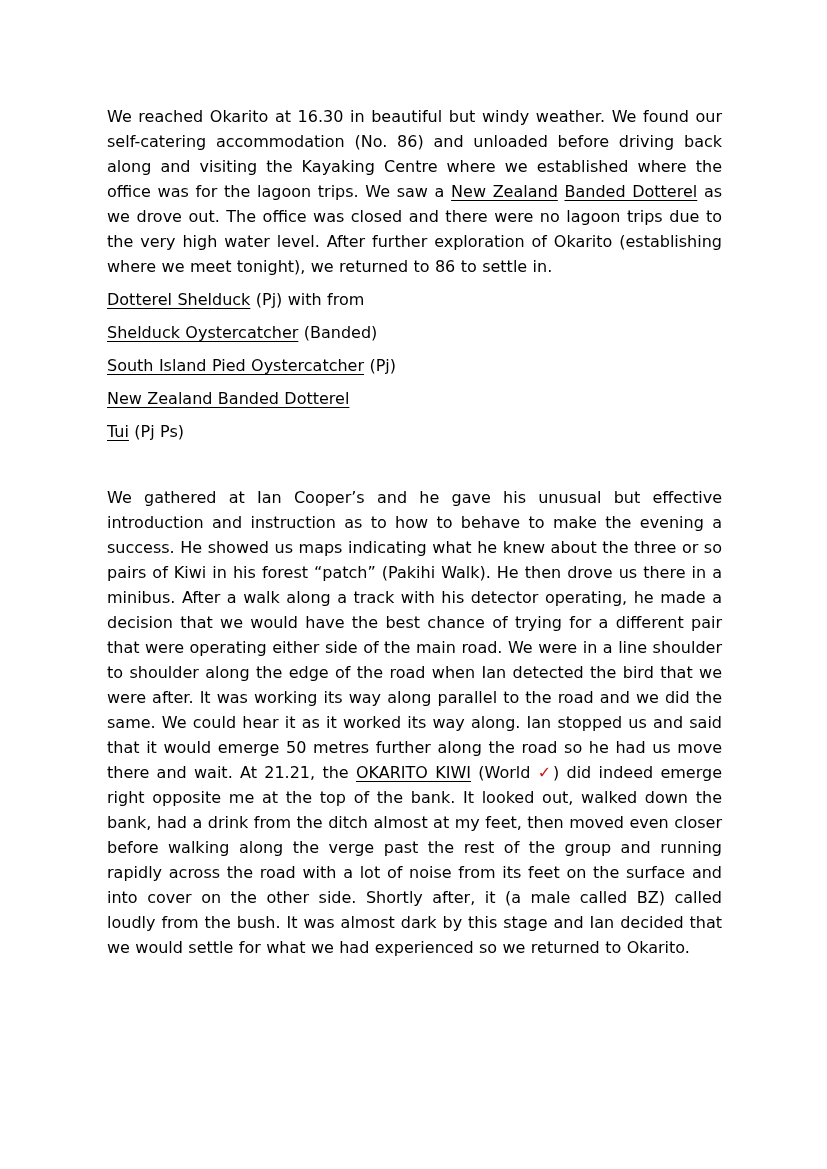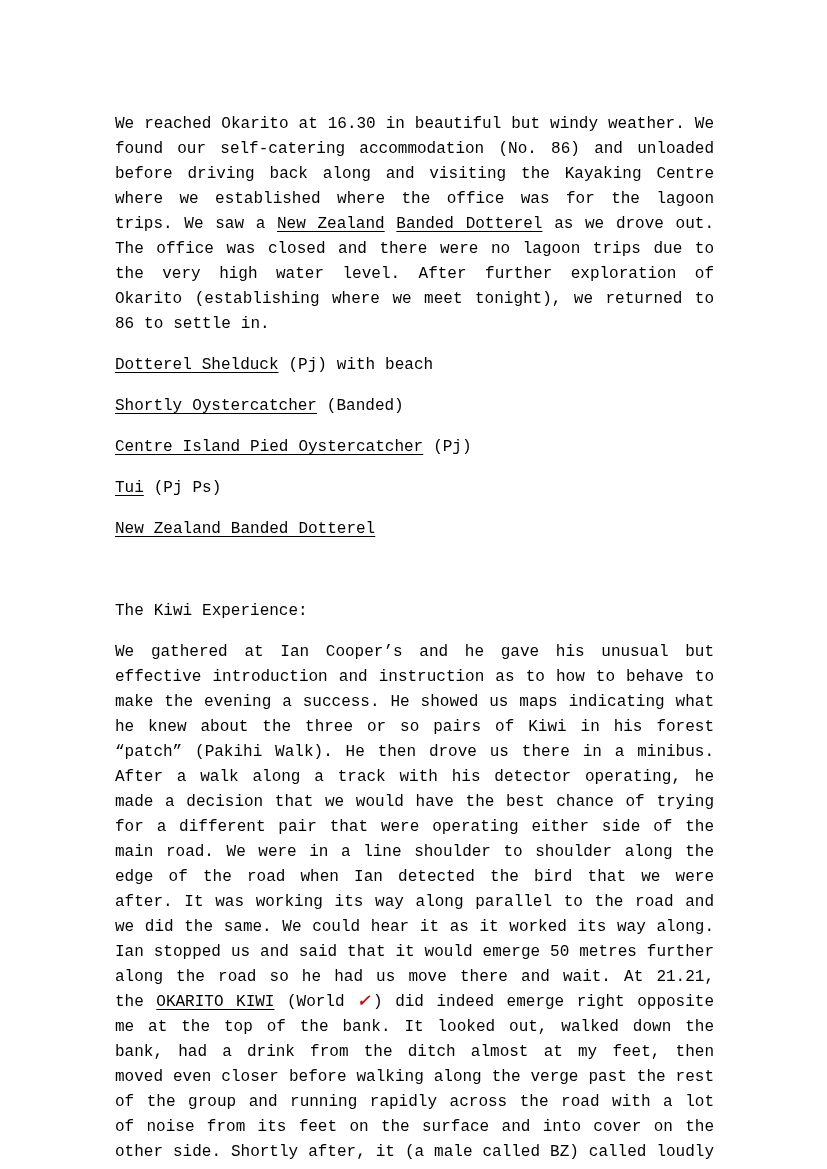--- a/index.html
+++ b/index.html
@@ -26,23 +26,22 @@
   .content {
     position: absolute;
     left: 99px;
     top: 96px;
     width: 631px;
     font-size: 16px;
     line-height: 25px;
     word-spacing: 0.02em;
   }
   p.block {
-    margin: 16px;
+    margin: 8px;
     padding: 0;
-    font-family: Liberation Mono, monospace;
   }
   .align-justify {
     text-align: justify;
   }
   .align-left {
     text-align: left;
   }
   .u {
     text-decoration: underline;
     text-underline-offset: 3px;
@@ -55,22 +54,21 @@
   .blank-line {
     height: 25px;
   }
 </style>
 </head>
 <body>
 
 <div class="page">
   <div class="content" style="color: rgb(0, 0, 0);">
       <p class="block align-justify"><span>We reached Okarito at 16.30 in beautiful but windy weather. We found our self-catering accommodation (No. 86) and unloaded before driving back along and visiting the Kayaking Centre where we established where the office was for the lagoon trips. We saw a </span><span class="u">New Zealand</span><span> </span><span class="u">Banded Dotterel</span><span> as we drove out. The office was closed and there were no lagoon trips due to the very high water level. After further exploration of Okarito (establishing where we meet tonight), we returned to 86 to settle in.</span></p>
-      <p class="block align-left"><span class="u">Dotterel Shelduck</span><span> (Pj) with beach</span></p>
-      <p class="block align-left"><span class="u">Shortly Oystercatcher</span><span> (Banded)</span></p>
-      <p class="block align-left"><span class="u">Centre Island Pied Oystercatcher</span><span> (Pj)</span></p>
+      <p class="block align-left"><span class="u">Dotterel Shelduck</span><span> (Pj) with from</span></p>
+      <p class="block align-left"><span class="u">Shelduck Oystercatcher</span><span> (Banded)</span></p>
+      <p class="block align-left"><span class="u">South Island Pied Oystercatcher</span><span> (Pj)</span></p>
+      <p class="block align-left"><span class="u">New Zealand Banded Dotterel</span></p>
       <p class="block align-left"><span class="u">Tui</span><span> (Pj Ps)</span></p>
-      <p class="block align-left"><span class="u">New Zealand Banded Dotterel</span></p>
       <div class="blank-line"></div>
-      <p class="block align-left"><span>The Kiwi Experience:</span></p>
       <p class="block align-justify"><span>We gathered at Ian Cooper’s and he gave his unusual but effective introduction and instruction as to how to behave to make the evening a success. He showed us maps indicating what he knew about the three or so pairs of Kiwi in his forest “patch” (Pakihi Walk). He then drove us there in a minibus. After a walk along a track with his detector operating, he made a decision that we would have the best chance of trying for a different pair that were operating either side of the main road. We were in a line shoulder to shoulder along the edge of the road when Ian detected the bird that we were after. It was working its way along parallel to the road and we did the same. We could hear it as it worked its way along. Ian stopped us and said that it would emerge 50 metres further along the road so he had us move there and wait. At 21.21, the </span><span class="u">OKARITO KIWI</span><span> (World </span><span class="tick" style="color: rgb(204, 17, 17);">✓</span><span>) did indeed emerge right opposite me at the top of the bank. It looked out, walked down the bank, had a drink from the ditch almost at my feet, then moved even closer before walking along the verge past the rest of the group and running rapidly across the road with a lot of noise from its feet on the surface and into cover on the other side. Shortly after, it (a male called BZ) called loudly from the bush. It was almost dark by this stage and Ian decided that we would settle for what we had experienced so we returned to Okarito.</span></p>
     </div>
 </div>
 
 </body></html>

